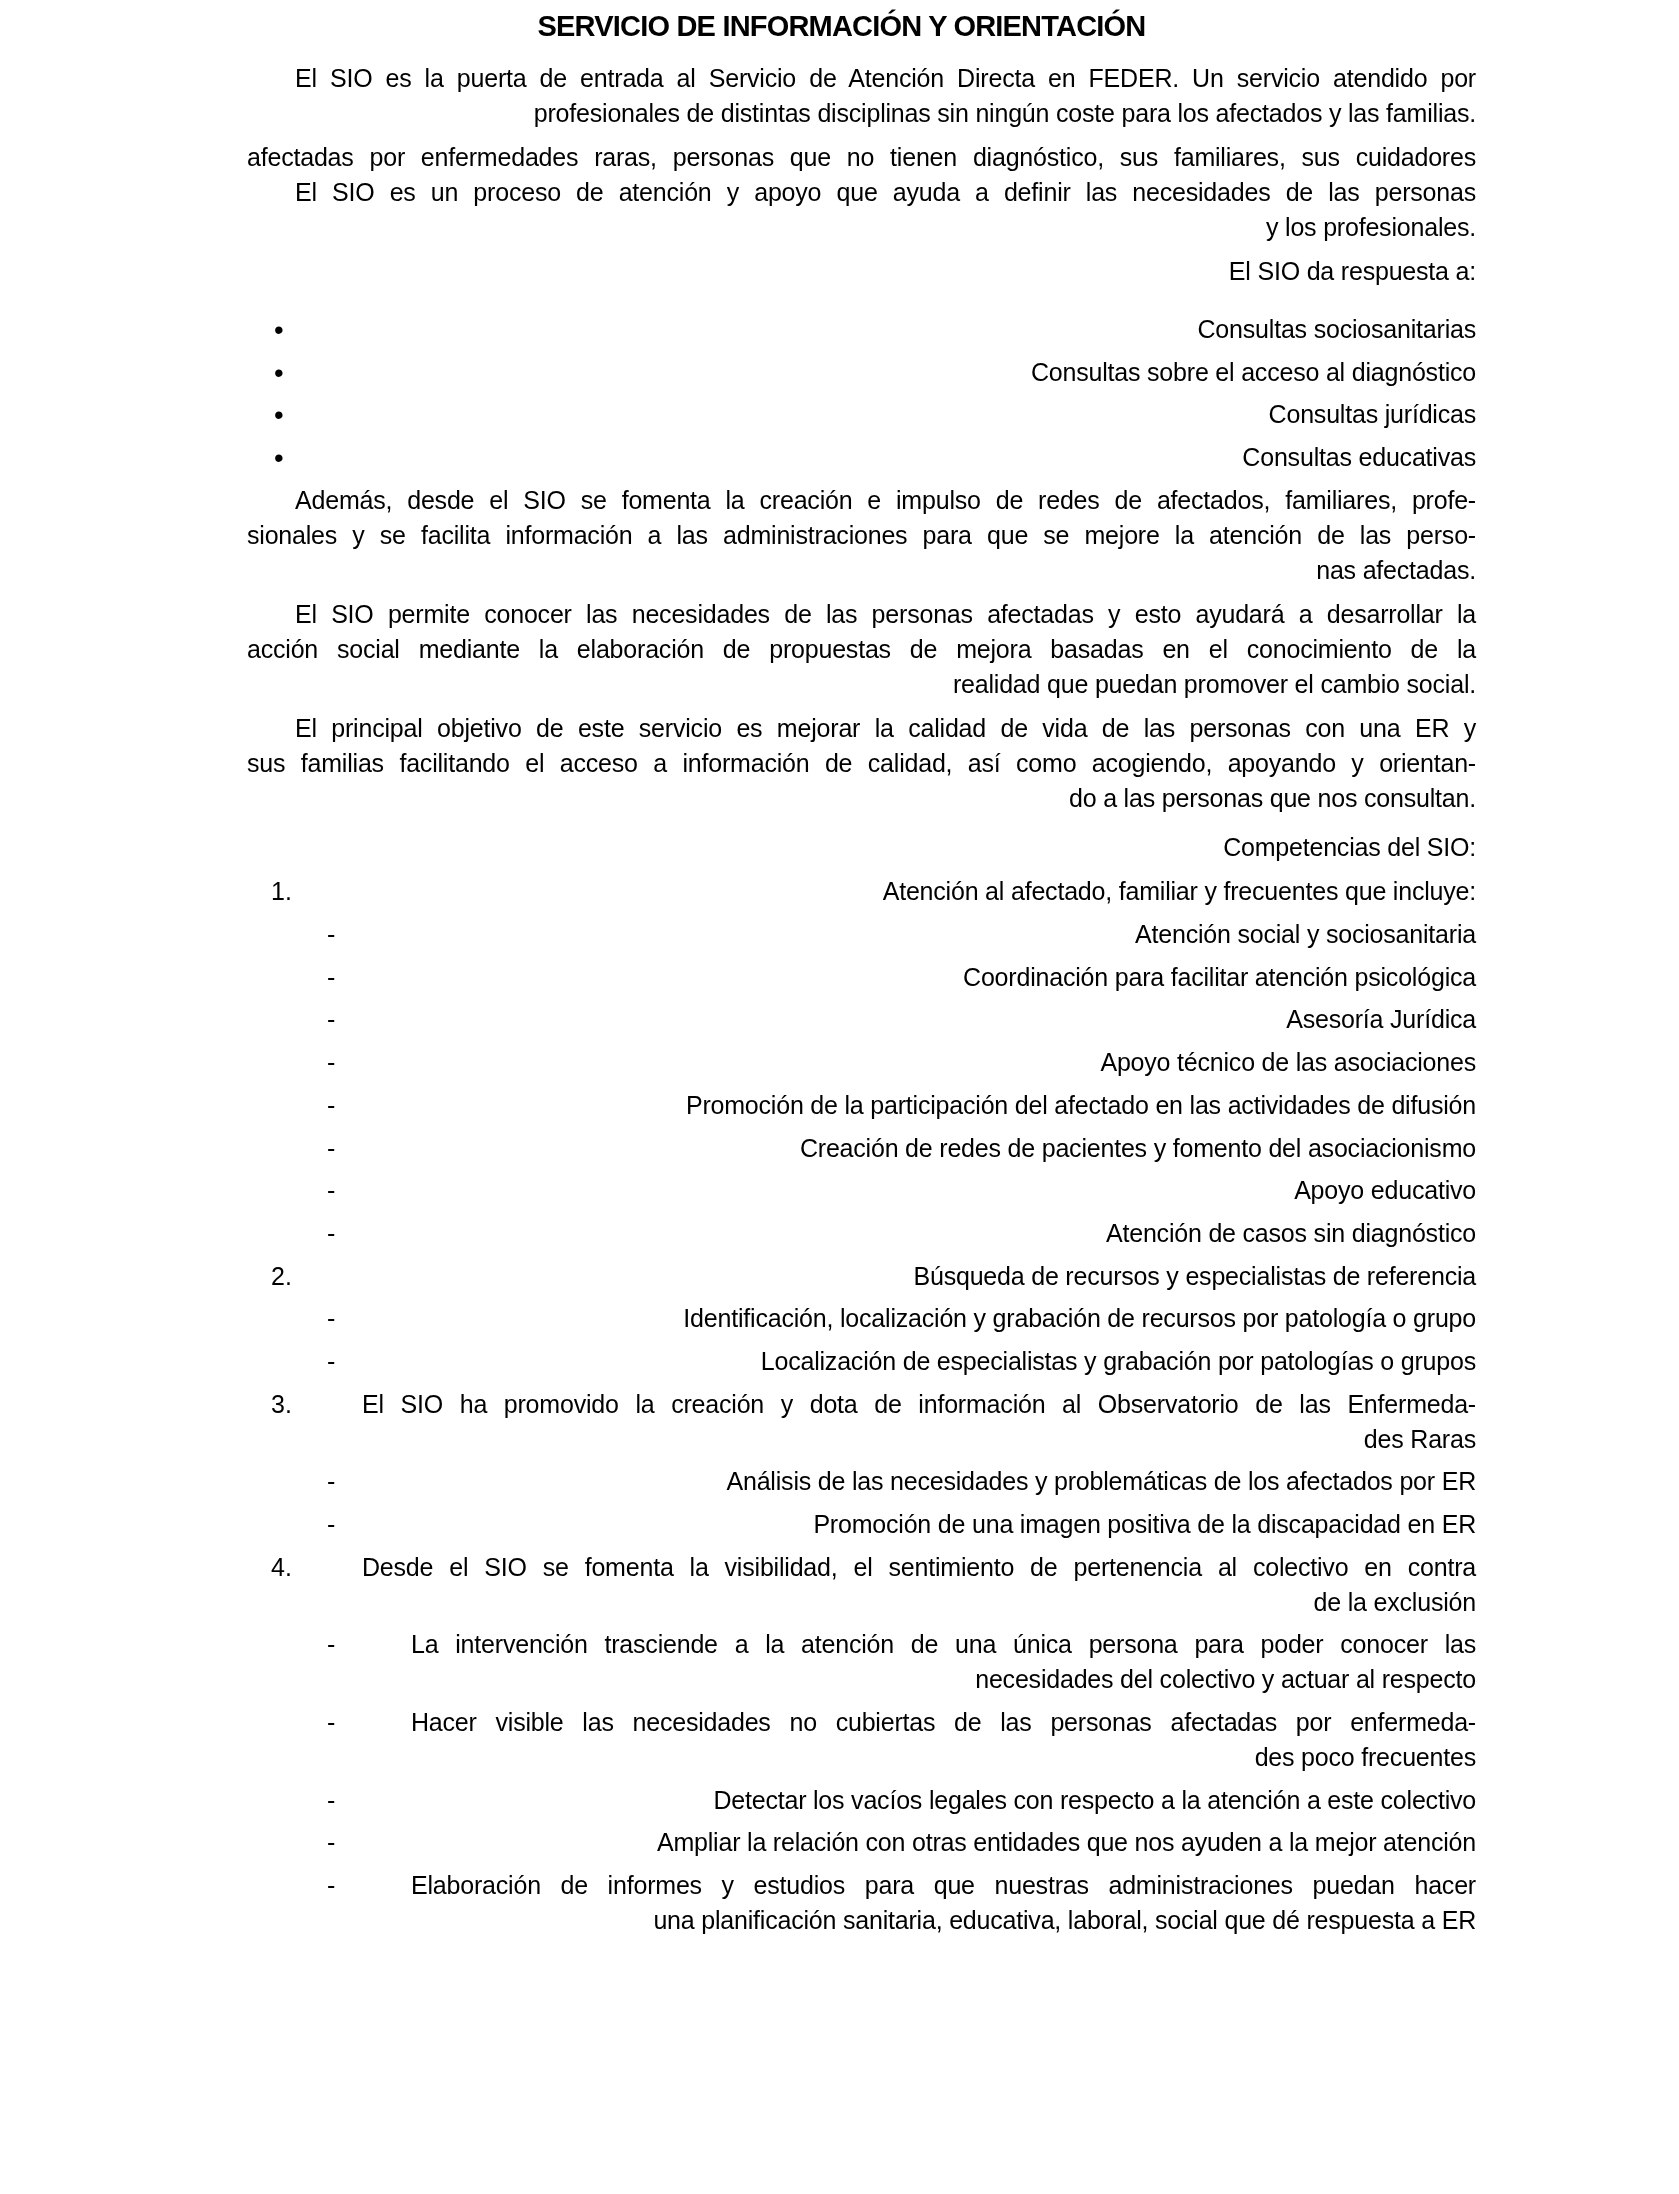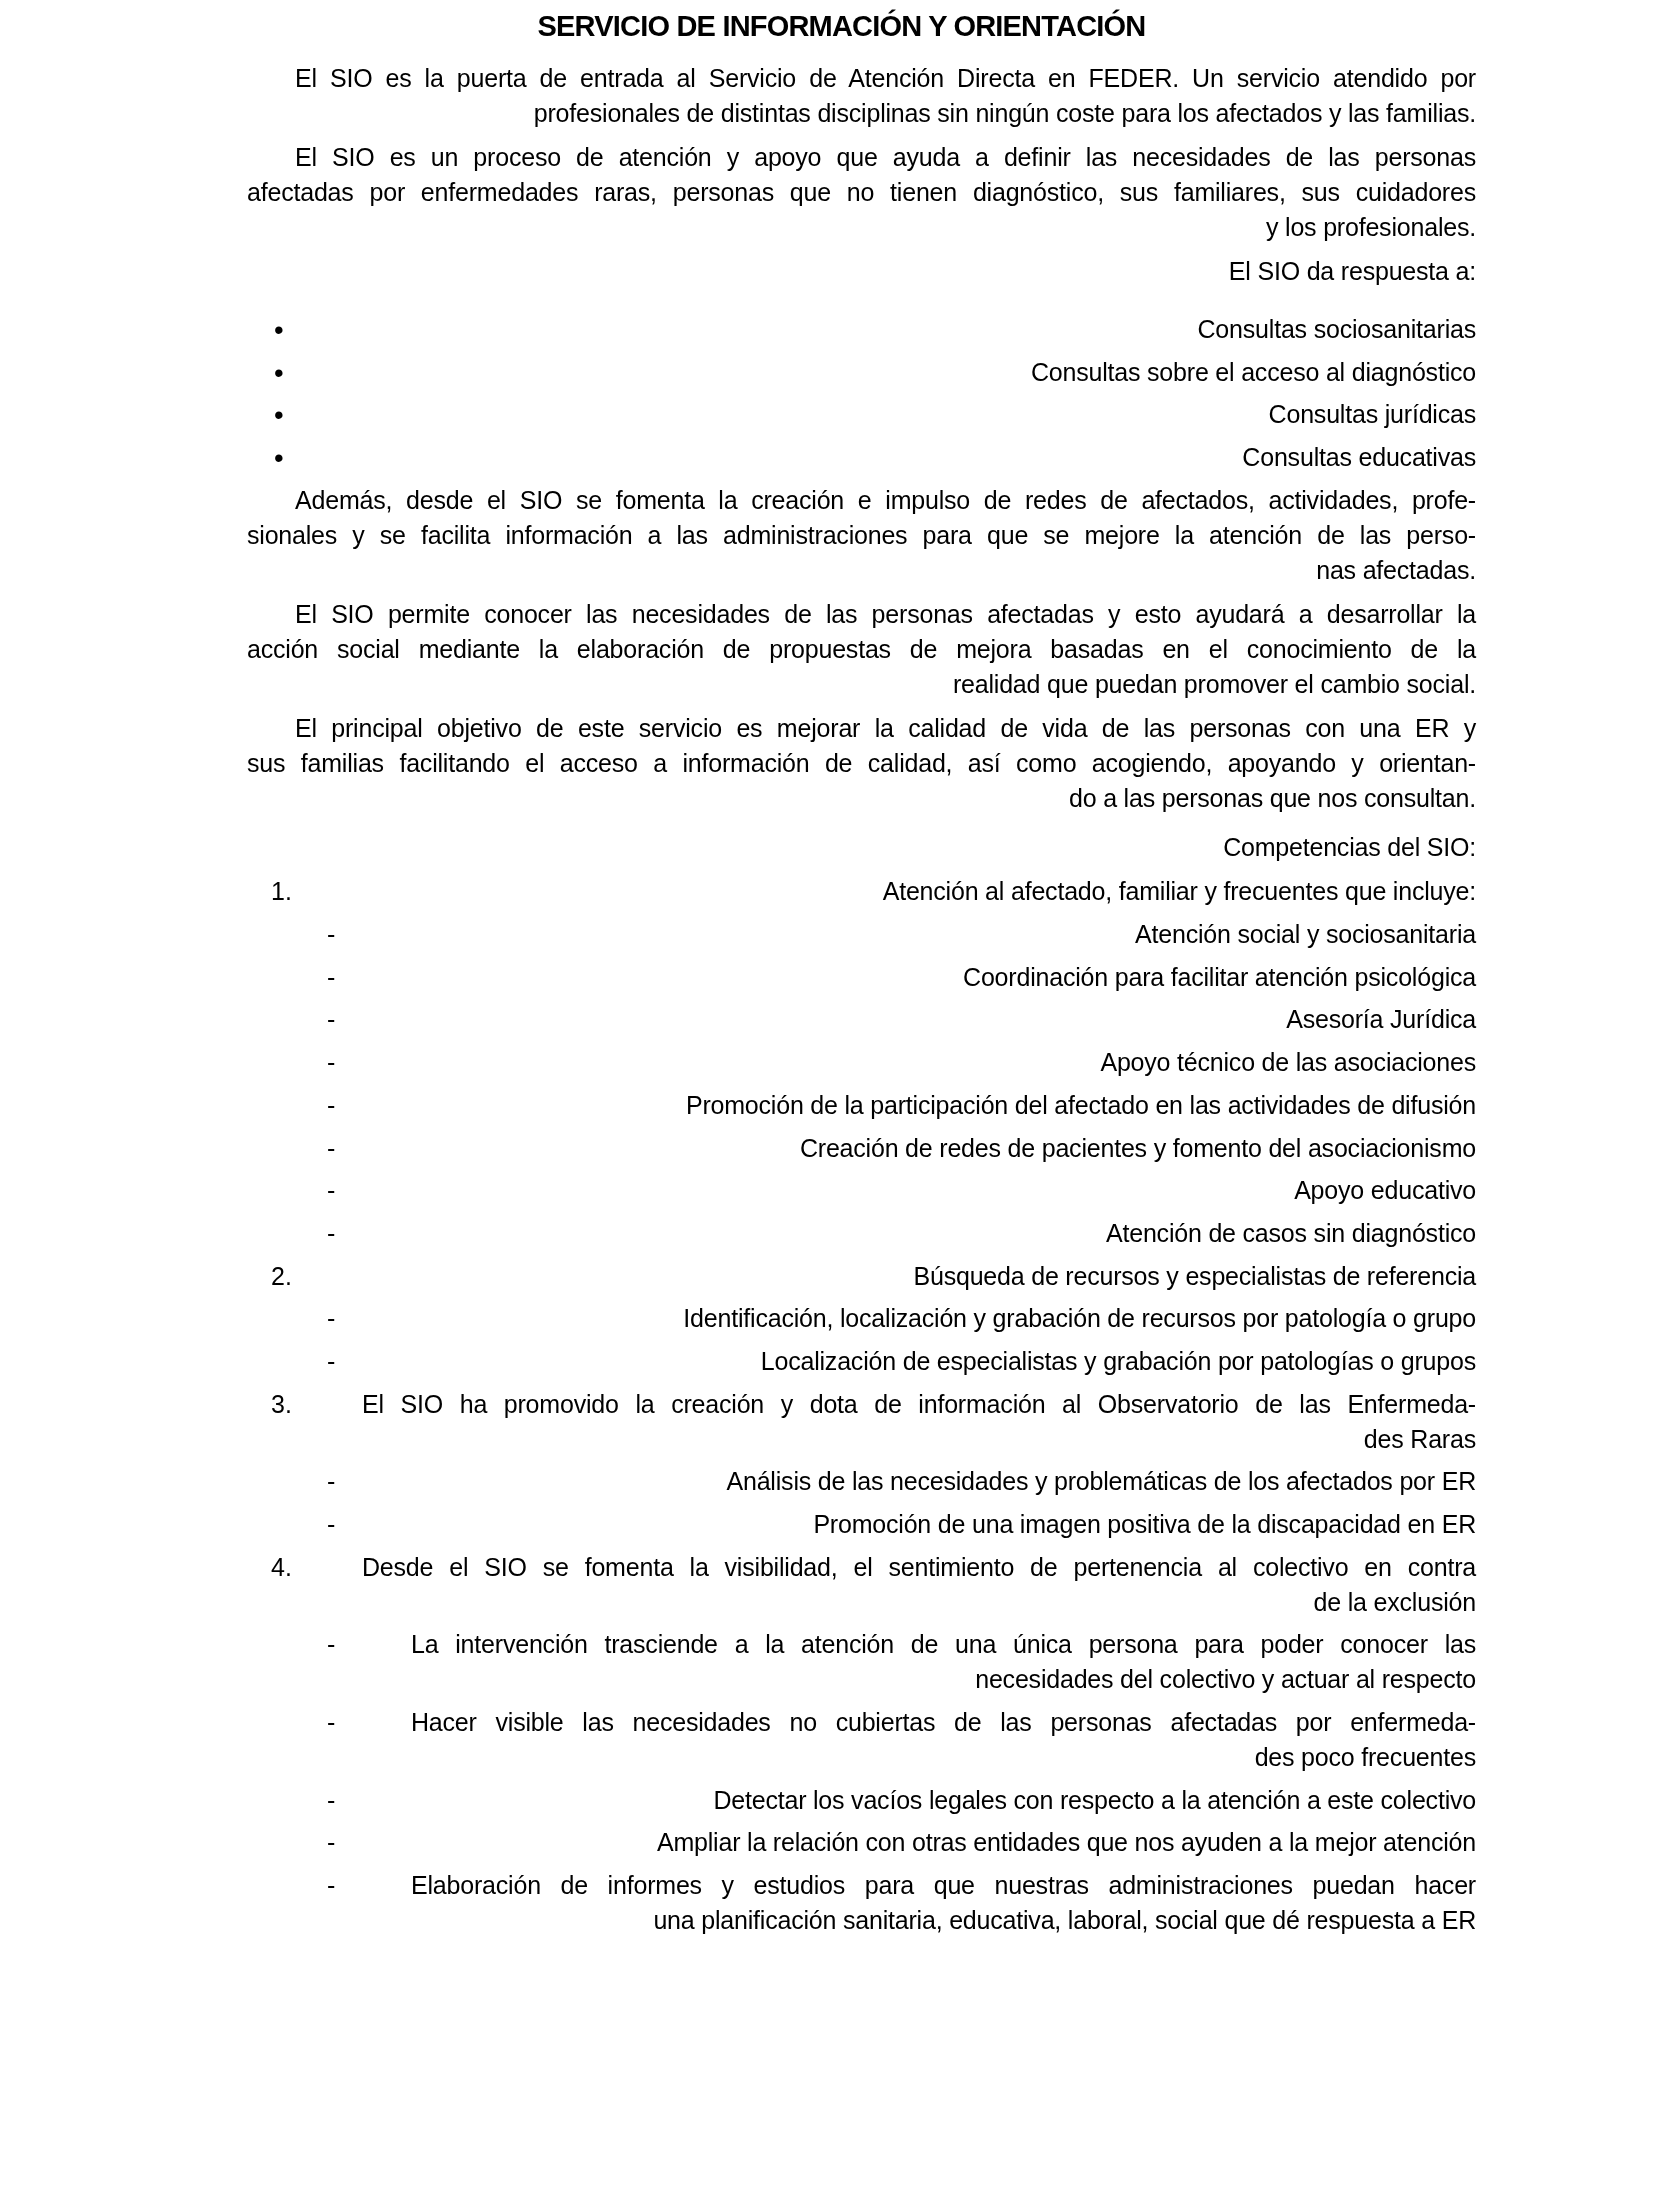--- a/index.html
+++ b/index.html
@@ -65,22 +65,22 @@
 
 <div class="page">
   <div class="inner">
     <div class="title">SERVICIO DE INFORMACIÓN Y ORIENTACIÓN</div>
 
   <div class="para indent">
         <div class="line jl first">El SIO es la puerta de entrada al Servicio de Atención Directa en FEDER. Un servicio atendido por</div>
         <div class="line">profesionales de distintas disciplinas sin ningún coste para los afectados y las familias.</div>
       </div>
       <div class="para indent">
+        <div class="line jl">afectadas por enfermedades raras, personas que no tienen diagnóstico, sus familiares, sus cuidadores</div>
         <div class="line jl first">El SIO es un proceso de atención y apoyo que ayuda a definir las necesidades de las personas</div>
-        <div class="line jl">afectadas por enfermedades raras, personas que no tienen diagnóstico, sus familiares, sus cuidadores</div>
         <div class="line">y los profesionales.</div>
       </div>
       <div class="para indent">
         <div class="line first">El SIO da respuesta a:</div>
       </div>
       <div class="list bullet">
         <div class="li lvl1">
           <span class="marker bdot">•</span>
           <div class="litext">
             <div class="line">Consultas sociosanitarias</div>
@@ -99,21 +99,21 @@
           </div>
         </div>
         <div class="li lvl1">
           <span class="marker bdot">•</span>
           <div class="litext">
             <div class="line">Consultas educativas</div>
           </div>
         </div>
       </div>
       <div class="para indent">
-        <div class="line jl first">Además, desde el SIO se fomenta la creación e impulso de redes de afectados, actividades, profe-</div>
+        <div class="line jl first">Además, desde el SIO se fomenta la creación e impulso de redes de afectados, familiares, profe-</div>
         <div class="line jl">sionales y se facilita información a las administraciones para que se mejore la atención de las perso-</div>
         <div class="line">nas afectadas.</div>
       </div>
       <div class="para indent">
         <div class="line jl first">El SIO permite conocer las necesidades de las personas afectadas y esto ayudará a desarrollar la</div>
         <div class="line jl">acción social mediante la elaboración de propuestas de mejora basadas en el conocimiento de la</div>
         <div class="line">realidad que puedan promover el cambio social.</div>
       </div>
       <div class="para indent">
         <div class="line jl first">El principal objetivo de este servicio es mejorar la calidad de vida de las personas con una ER y</div>

